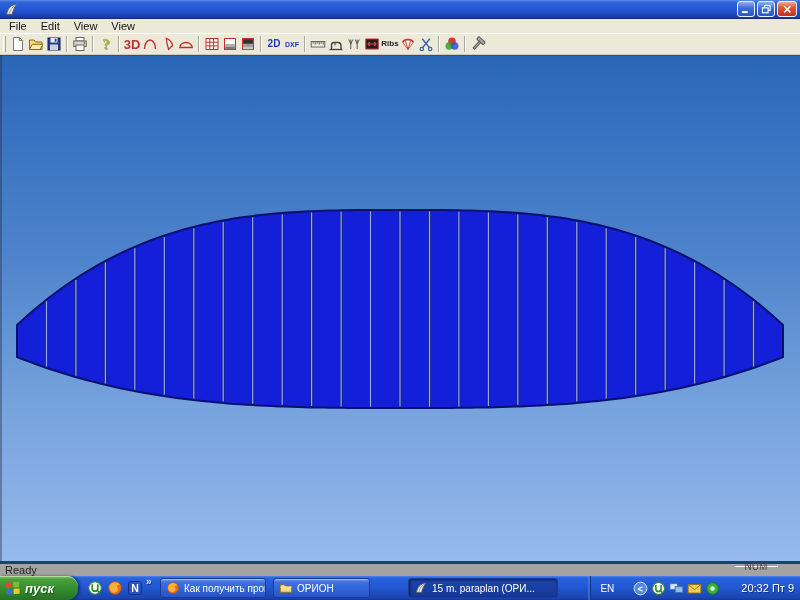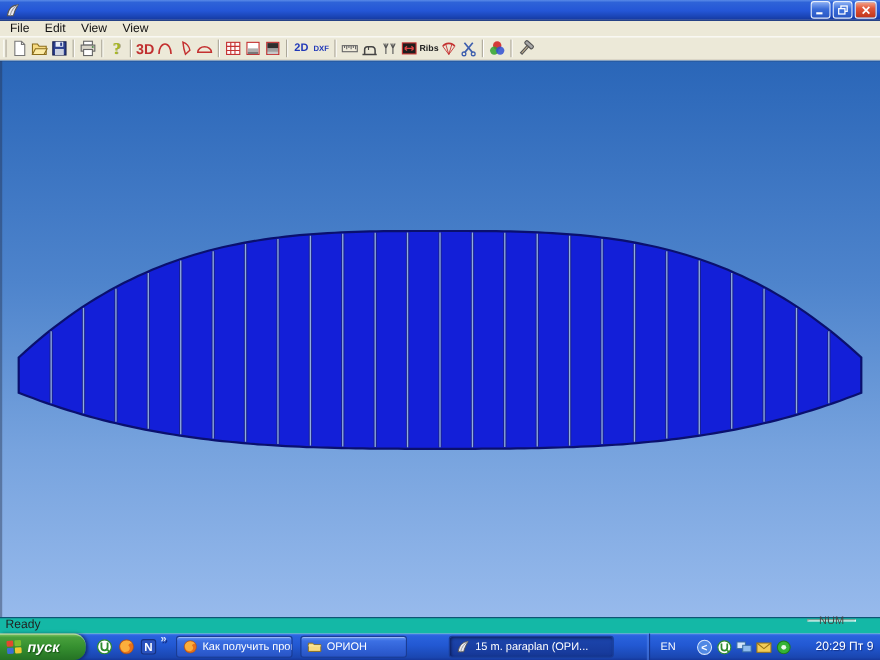--- a/index.html
+++ b/index.html
@@ -24,21 +24,21 @@
   .tb-grip{width:3px;height:16px;border-left:1px solid #fff;border-right:1px solid #ACA899;margin:0 3px 0 1px}
   .tb-btn{width:18px;height:19px;display:flex;align-items:center;justify-content:center;border:1px solid transparent}
   .tb-sep{width:2px;height:16px;border-left:1px solid #ACA899;border-right:1px solid #fff;margin:0 3px}
   .tb-text{font-weight:bold;line-height:1;letter-spacing:0}
 
   
   .canvas{height:506px;flex:0 0 506px;position:relative;background:linear-gradient(180deg,#2A66B8 0%,#4E84CC 40%,#77A3DE 70%,#97BAEC 100%);box-shadow:inset 2px 0 0 rgba(35,45,70,.4), inset 0 1px 0 rgba(35,45,70,.35);overflow:hidden}
   .canvas svg{position:absolute;left:0;top:0}
 
   
-  .statusbar{height:15px;flex:0 0 15px;background:#14b8a6;border-top:1px solid #0c4a6e;font-size:11px;color:#222;position:relative;display:flex;align-items:flex-start;padding-left:5px}
+  .statusbar{height:15px;flex:0 0 15px;background:#a3a3a3;border-top:3px solid #0c4a6e;font-size:11px;color:#222;position:relative;display:flex;align-items:flex-start;padding-left:5px}
   .num{position:absolute;right:22px;top:1px;bottom:18px;width:44px;border:1px solid;border-color:#9C9A8C #FFFFFF #FFFFFF #9C9A8C;font-size:10px;color:#444;display:flex;align-items:center;justify-content:center}
 
   
   .taskbar{height:24px;flex:0 0 24px;background:linear-gradient(180deg,#4E86EE 0%,#2A63DE 8%,#2258D2 45%,#1A46B0 90%,#15389C 100%);position:relative;display:flex;}
   .start{height:24px;width:78px;flex:0 0 78px;background:linear-gradient(180deg,#8CCB6A 0%,#48A03C 14%,#369030 50%,#257224 100%);border-radius:0 11px 11px 0;display:flex;align-items:center;gap:4px;padding:0 8px 0 5px;color:#fff;font-weight:bold;font-style:italic;font-size:13px;text-shadow:1px 1px 1px rgba(0,40,0,.55);box-shadow:2px 0 3px rgba(0,0,20,.45), inset 0 1px 0 rgba(255,255,255,.4)}
   .flag{display:inline-flex}
   .quicklaunch{margin-left:9px;display:flex;align-items:center;gap:4px}
   .ql-ic{display:inline-flex;width:16px;height:16px}
   .ql-chev{color:#D8E4FC;font-size:10px;font-weight:bold;margin-left:3px;text-shadow:1px 1px 0 rgba(0,0,60,.5)}
   .task-btn{position:absolute;top:2px;height:20px;border-radius:3px;display:flex;align-items:center;gap:4px;padding:0 5px;font-size:10px;color:#fff;background:linear-gradient(180deg,#6A96F0 0%,#3C70E4 20%,#2E5ED2 70%,#2854C4 100%);border:1px solid #1A3C94;box-shadow:inset 0 1px 0 rgba(255,255,255,.35);overflow:hidden;white-space:nowrap}
@@ -393,17 +393,17 @@
               <path d="M1.2 3.8 L8 9.2 L14.8 3.8" fill="none" stroke="#9A7416"></path>
             </svg>
           </span>
           <span>
             <svg viewBox="0 0 16 16" width="15" height="15">
               <circle cx="8" cy="8" r="6.2" fill="#35B435" stroke="#1E7A1E"></circle>
               <circle cx="8" cy="8" r="2.4" fill="#EAFBEA"></circle>
             </svg>
           </span>
         </span>
-      <span class="clock">20:29 Пт 9</span>
+      <span class="clock">20:32 Пт 9</span>
     </div>
   </div>
 
 </div>
 
 </body></html>

